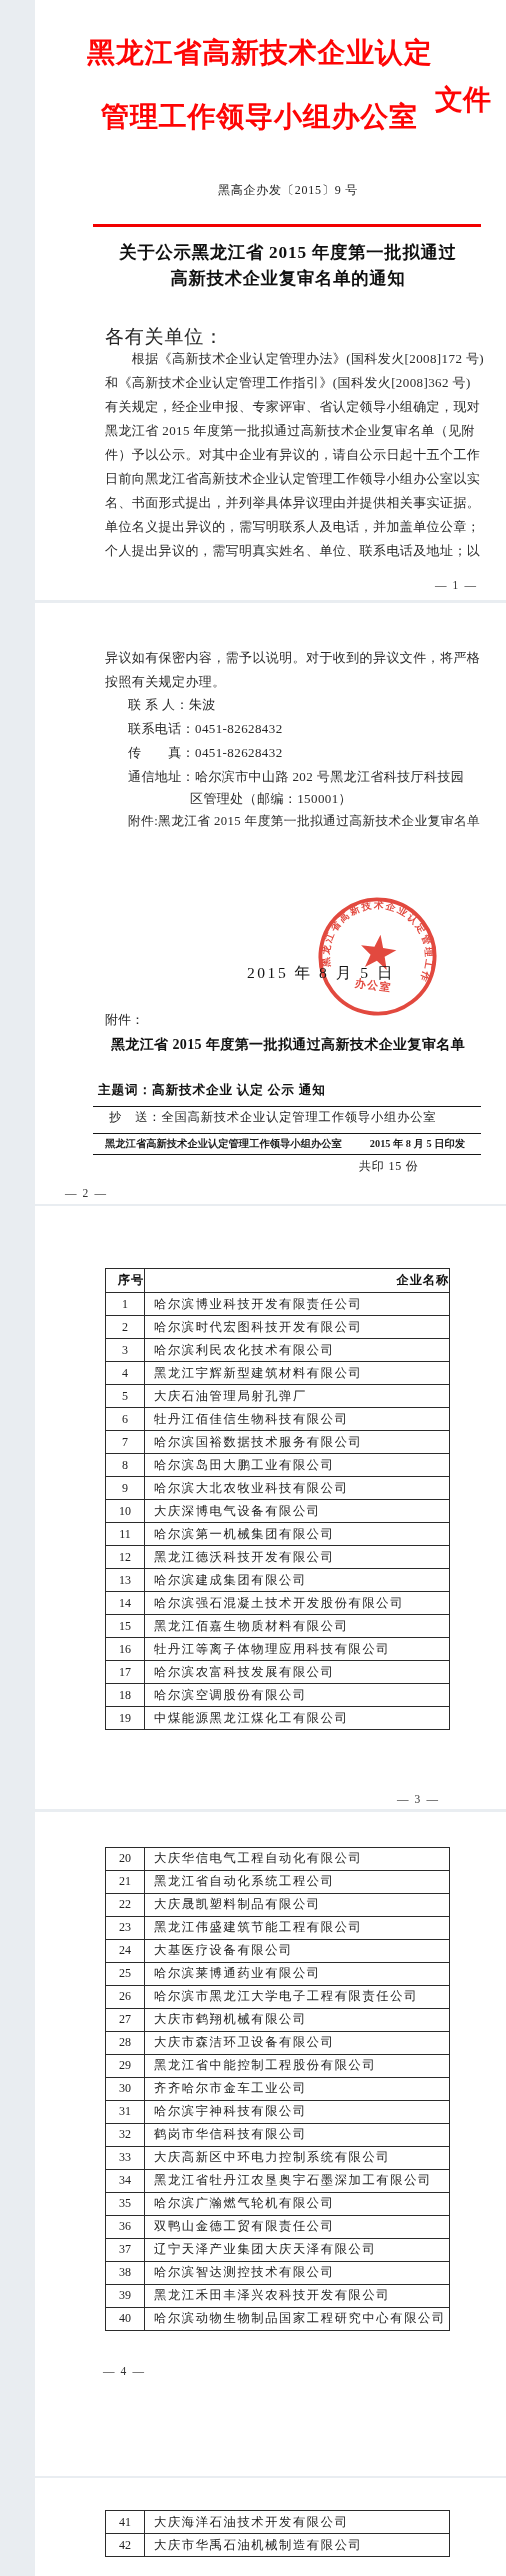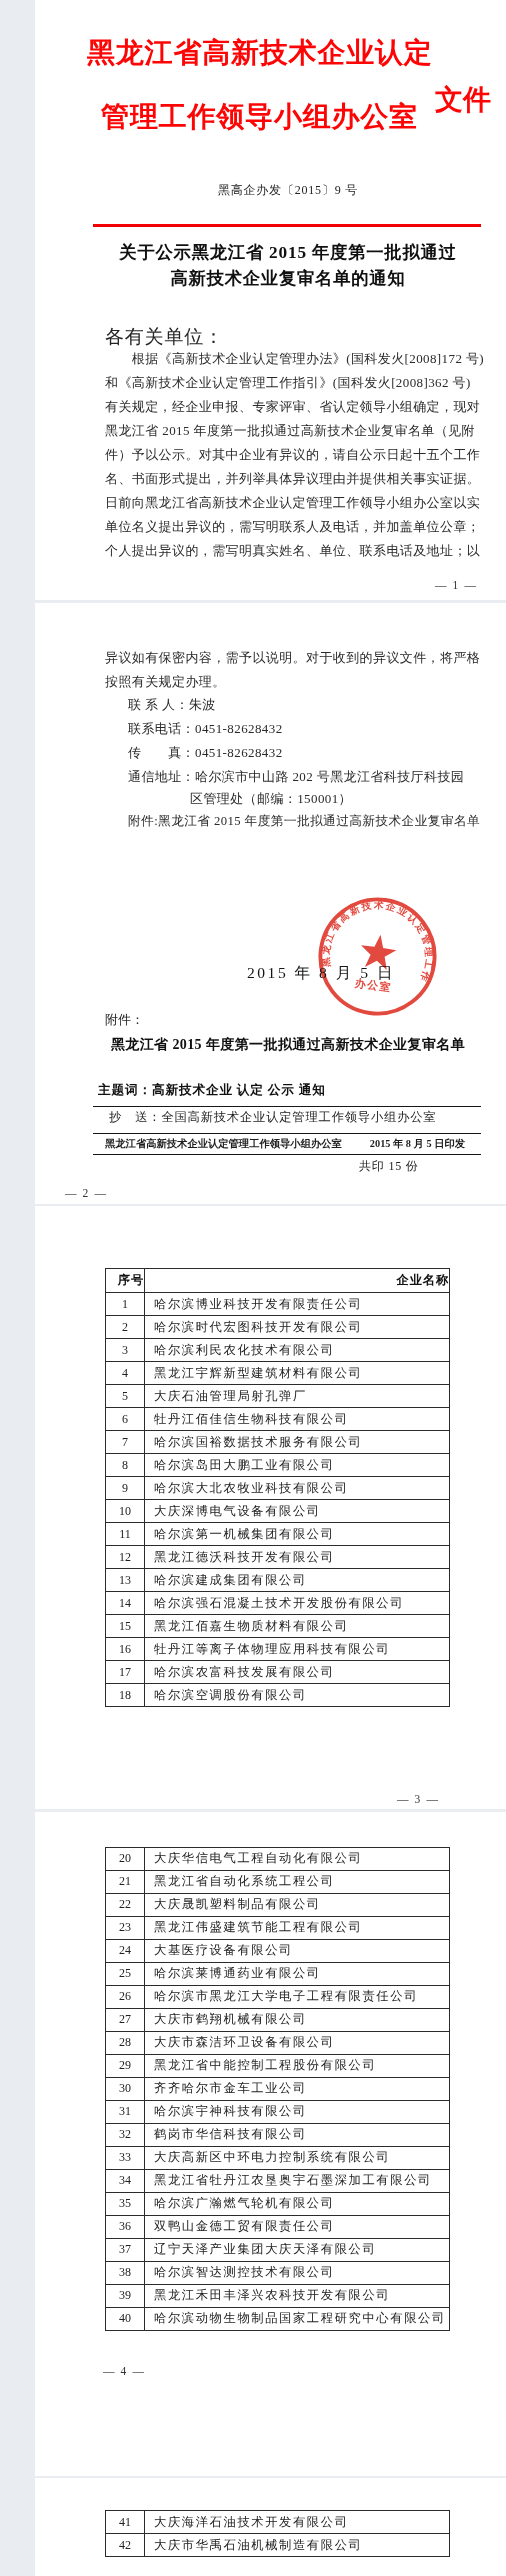--- a/index.html
+++ b/index.html
@@ -114,22 +114,22 @@
       <div>关于公示黑龙江省 2015 年度第一批拟通过</div>
       <div>高新技术企业复审名单的通知</div>
     </div>
     <div class="salutation">各有关单位：</div>
     <div class="body-lines">
         <div class="bline">　　根据《高新技术企业认定管理办法》(国科发火[2008]172 号)</div>
         <div class="bline">和《高新技术企业认定管理工作指引》(国科发火[2008]362 号)</div>
         <div class="bline">有关规定，经企业申报、专家评审、省认定领导小组确定，现对</div>
         <div class="bline">黑龙江省 2015 年度第一批拟通过高新技术企业复审名单（见附</div>
         <div class="bline">件）予以公示。对其中企业有异议的，请自公示日起十五个工作</div>
+        <div class="bline">日前向黑龙江省高新技术企业认定管理工作领导小组办公室以实</div>
         <div class="bline">名、书面形式提出，并列举具体异议理由并提供相关事实证据。</div>
-        <div class="bline">日前向黑龙江省高新技术企业认定管理工作领导小组办公室以实</div>
         <div class="bline">单位名义提出异议的，需写明联系人及电话，并加盖单位公章；</div>
         <div class="bline">个人提出异议的，需写明真实姓名、单位、联系电话及地址；以</div>
       </div>
     <div class="pmark pm1">— 1 —</div>
   </section>
 
   <div class="gap"></div>
 
   <section class="page p2">
     <div class="body-lines">
@@ -254,20 +254,24 @@
           <td class="col-name">牡丹江等离子体物理应用科技有限公司</td>
         </tr>
           <tr>
           <td class="col-num">17</td>
           <td class="col-name">哈尔滨农富科技发展有限公司</td>
         </tr>
           <tr>
           <td class="col-num">18</td>
           <td class="col-name">哈尔滨空调股份有限公司</td>
         </tr>
+          <tr>
+          <td class="col-num">19</td>
+          <td class="col-name">中煤能源黑龙江煤化工有限公司</td>
+        </tr>
         </tbody>
     </table>
     <div class="pmark pm3">— 3 —</div>
   </section>
 
   <div class="gap"></div>
 
   <section class="page p4">
     <table class="roster">
       <tbody>

